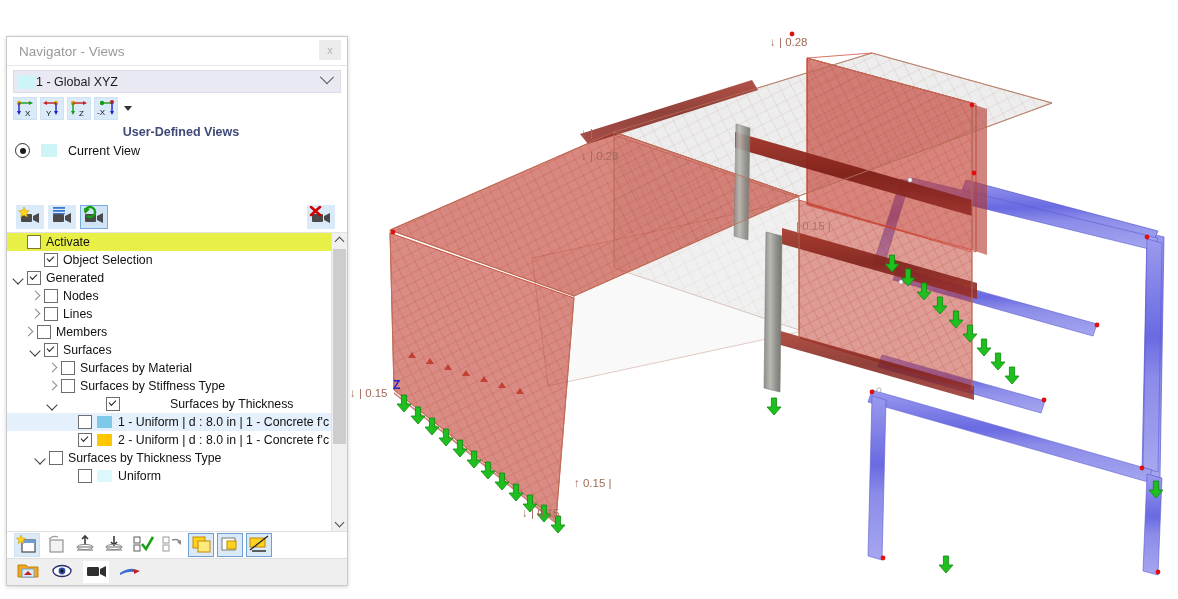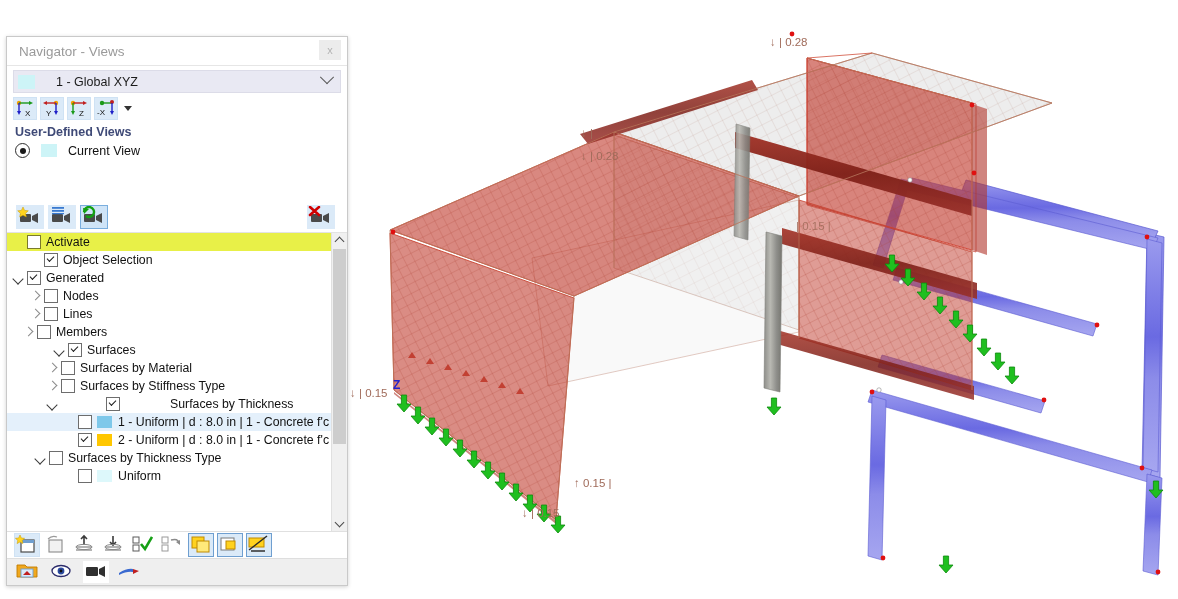--- a/index.html
+++ b/index.html
@@ -8,40 +8,40 @@
     font-family:"Liberation Sans","DejaVu Sans",sans-serif;
     -webkit-font-smoothing:antialiased;
   }
   .root{position:relative;width:1178px;height:599px;}
 
   
   .panel{
     position:absolute;left:6px;top:36px;width:340px;height:548px;
     background:#ffffff;border:1px solid #c9c9c9;
     box-shadow:0 1px 4px rgba(0,0,0,.18);
-    display:flex;flex-direction:column;
+    display:flex;flex-direction:column;text-align:center;
   }
   .panel-title{
     height:28px;flex:0 0 28px;display:flex;align-items:center;
     padding-left:12px;font-size:13.5px;color:#9a9a9a;background:#fff;
     border-bottom:1px solid #e6e6e6;position:relative;
   }
   .panel-close{
     position:absolute;right:6px;top:3px;width:22px;height:20px;
     background:#ececec;color:#b4b4b4;font-size:11px;
     display:flex;align-items:center;justify-content:center;
   }
 
   .view-select{
     margin:4px 6px 0 6px;height:21px;background:#e9e9f3;
     border:1px solid #dcdce8;display:flex;align-items:center;
     position:relative;font-size:12.5px;color:#1b1b1b;
   }
   .view-swatch{width:17px;height:14px;background:#cdf4f7;margin-left:4px;}
-  .view-label{margin-left:21px;}
+  .view-label{margin-left:1px;}
   .view-caret{
     position:absolute;right:8px;top:4px;width:9px;height:9px;
     border-right:1.6px solid #5a5a5a;border-bottom:1.6px solid #5a5a5a;
     transform:rotate(45deg) translate(-2px,-2px);
   }
 
   .axisbar{height:24px;display:flex;align-items:center;gap:3px;padding:3px 0 2px 6px;}
   .axisbtn{
     width:22px;height:21px;background:#dbeaf8;border:1px solid #cfe2f4;
     position:relative;
@@ -472,21 +472,21 @@
           <div class="tnode" style="padding-left: 23px;">
             <div class="arrow closed"></div>
             <div class="cbox"></div>
             <div class="tlabel">Lines</div>
           </div>
           <div class="tnode" style="padding-left: 16px;">
             <div class="arrow closed"></div>
             <div class="cbox"></div>
             <div class="tlabel">Members</div>
           </div>
-          <div class="tnode" style="padding-left: 23px; margin-left: 24px;">
+          <div class="tnode" style="padding-left: 23px;">
             <div class="arrow open"></div>
             <div class="cbox on"></div>
             <div class="tlabel">Surfaces</div>
           </div>
           <div class="tnode" style="padding-left: 40px;">
             <div class="arrow closed"></div>
             <div class="cbox"></div>
             <div class="tlabel">Surfaces by Material</div>
           </div>
           <div class="tnode" style="padding-left: 40px;">

